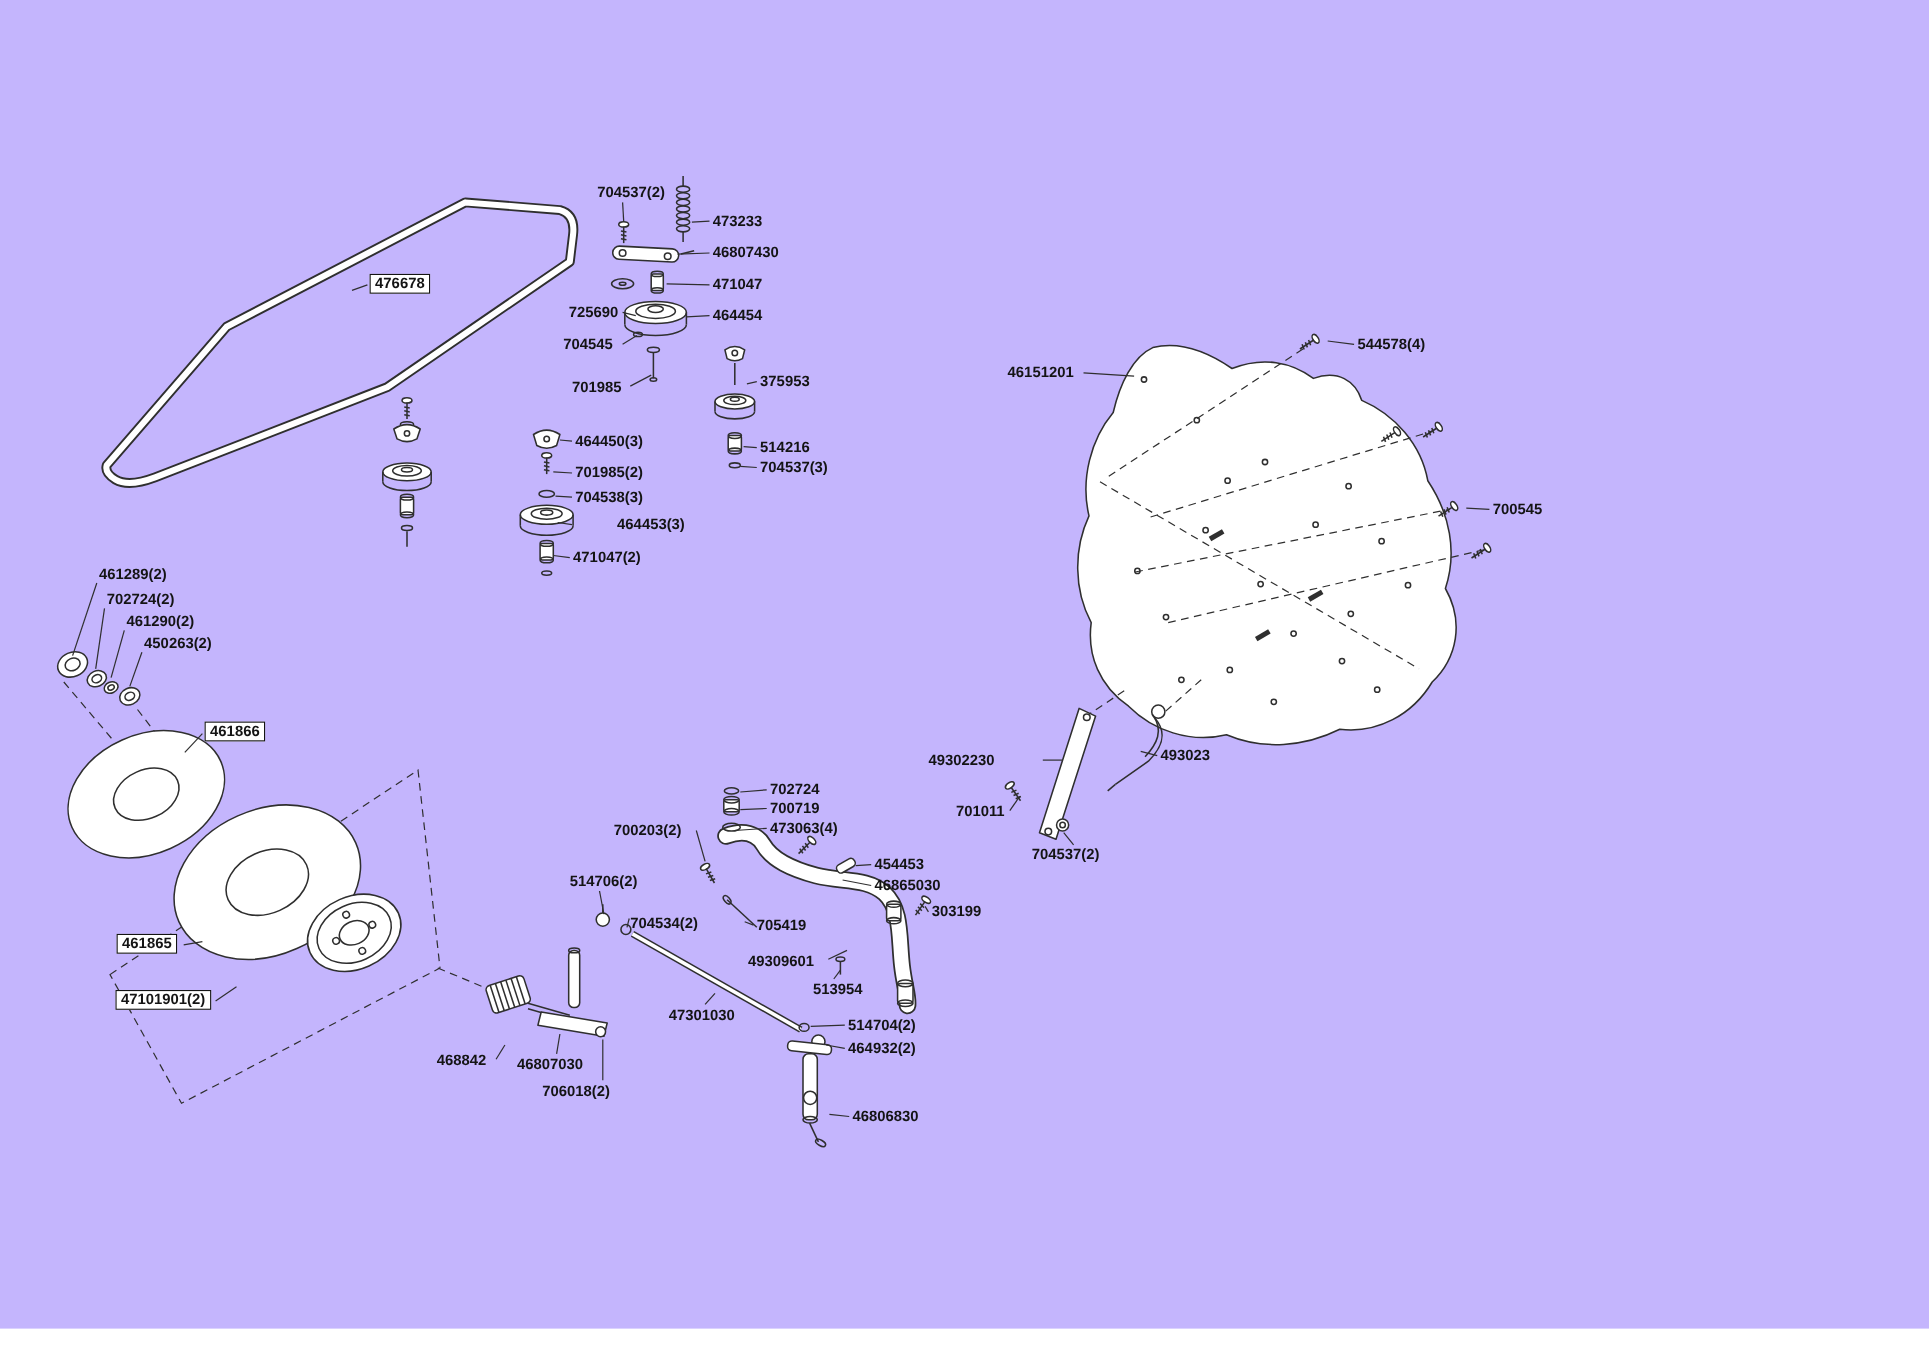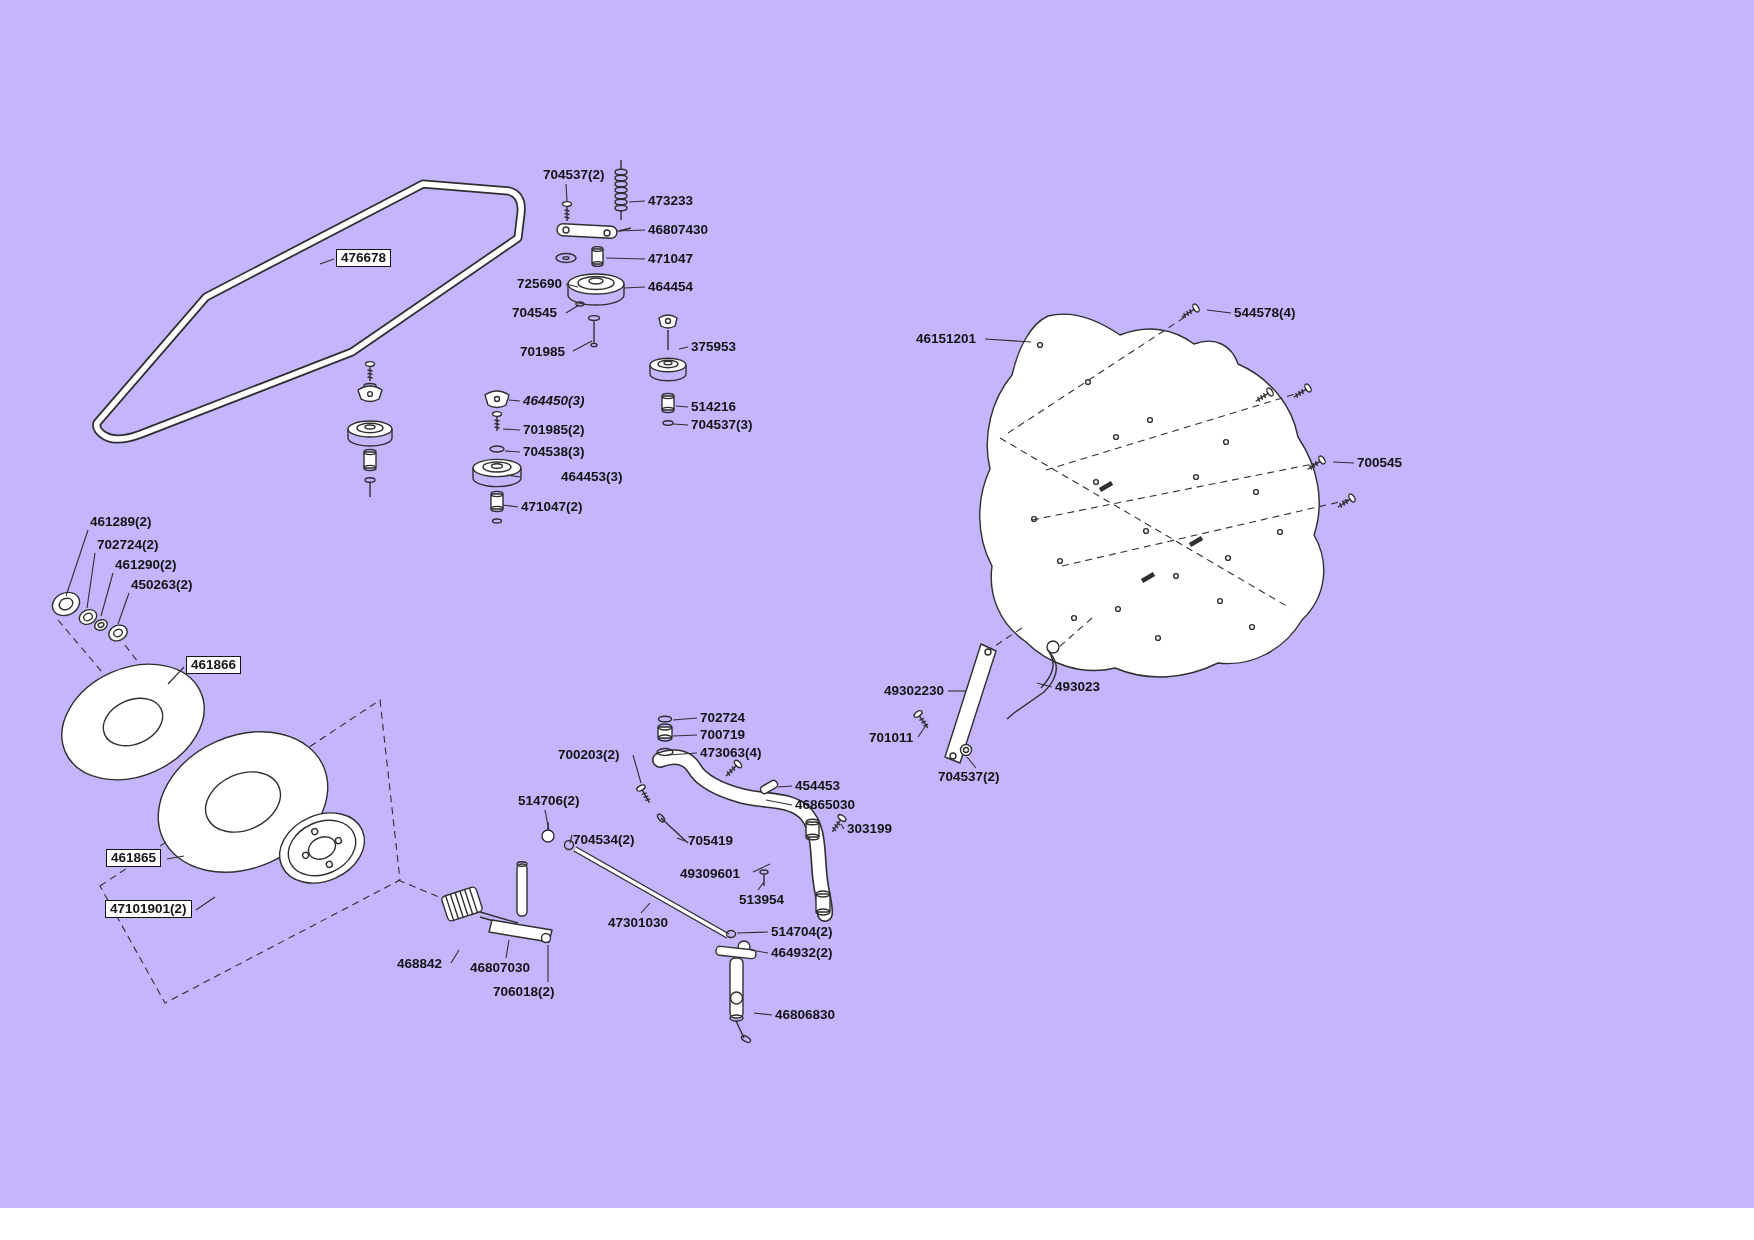--- a/index.html
+++ b/index.html
@@ -350,32 +350,32 @@
   <div id="labels">
       <div class="part-label" style="left: 543px; top: 167px;">704537(2)</div>
       <div class="part-label" style="left: 648px; top: 193px;">473233</div>
       <div class="part-label" style="left: 648px; top: 222px;">46807430</div>
       <div class="part-label" style="left: 648px; top: 251px;">471047</div>
       <div class="part-label" style="left: 517px; top: 276px;">725690</div>
       <div class="part-label" style="left: 648px; top: 279px;">464454</div>
       <div class="part-label" style="left: 512px; top: 305px;">704545</div>
       <div class="part-label" style="left: 520px; top: 344px;">701985</div>
       <div class="part-label" style="left: 691px; top: 339px;">375953</div>
-      <div class="part-label" style="left: 523px; top: 393px; font-style: italic;">464450(3)</div>
+      <div class="part-label" style="left: 523px; top: 393px;">464450(3)</div>
       <div class="part-label" style="left: 691px; top: 399px;">514216</div>
       <div class="part-label" style="left: 691px; top: 417px;">704537(3)</div>
       <div class="part-label" style="left: 523px; top: 422px;">701985(2)</div>
       <div class="part-label" style="left: 523px; top: 444px;">704538(3)</div>
       <div class="part-label" style="left: 523px; top: 469px; margin-left: 38px;">464453(3)</div>
       <div class="part-label" style="left: 521px; top: 499px;">471047(2)</div>
       <div class="part-label boxed" style="left: 336px; top: 249px;">476678</div>
       <div class="part-label" style="left: 916px; top: 331px;">46151201</div>
       <div class="part-label" style="left: 1234px; top: 305px;">544578(4)</div>
       <div class="part-label" style="left: 1357px; top: 455px;">700545</div>
-      <div class="part-label" style="left: 884px; top: 683px;">49302230</div>
+      <div class="part-label" style="left: 844px; top: 683px;">49302230</div>
       <div class="part-label" style="left: 1055px; top: 679px;">493023</div>
       <div class="part-label" style="left: 869px; top: 730px;">701011</div>
       <div class="part-label" style="left: 938px; top: 769px;">704537(2)</div>
       <div class="part-label" style="left: 90px; top: 514px;">461289(2)</div>
       <div class="part-label" style="left: 97px; top: 537px;">702724(2)</div>
       <div class="part-label" style="left: 115px; top: 557px;">461290(2)</div>
       <div class="part-label" style="left: 131px; top: 577px;">450263(2)</div>
       <div class="part-label boxed" style="left: 186px; top: 656px;">461866</div>
       <div class="part-label boxed" style="left: 106px; top: 849px;">461865</div>
       <div class="part-label boxed" style="left: 105px; top: 900px;">47101901(2)</div>

